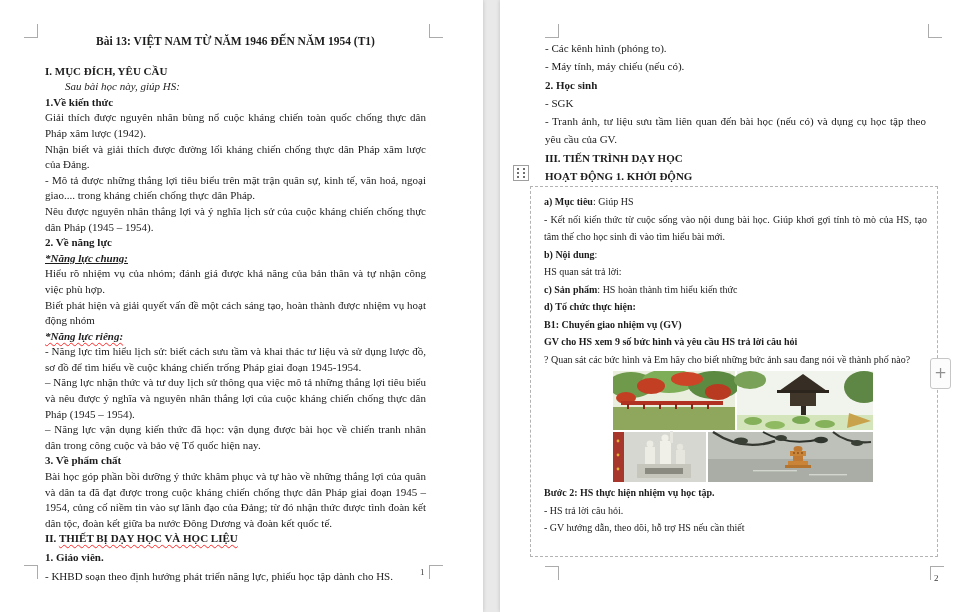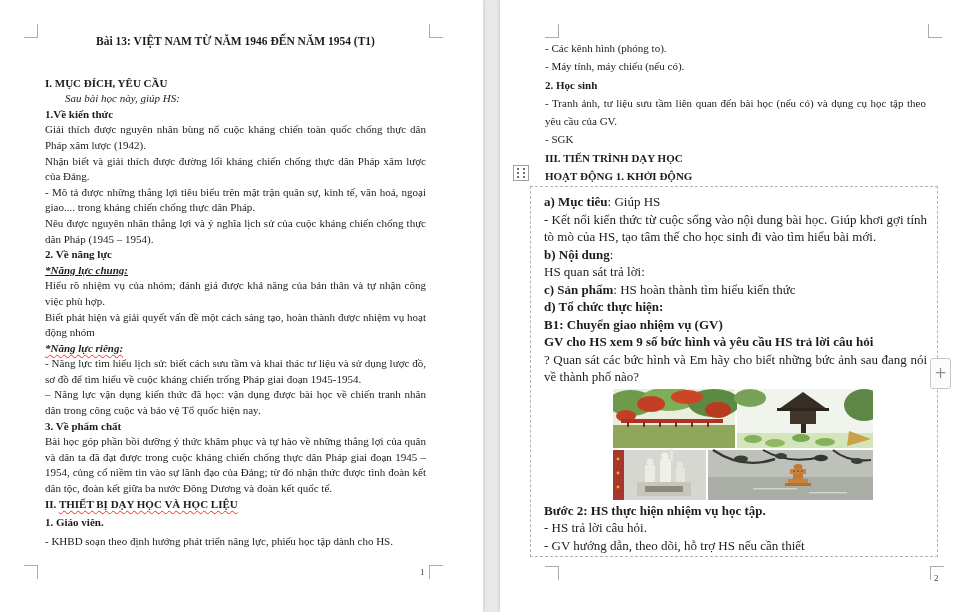--- a/index.html
+++ b/index.html
@@ -12,28 +12,28 @@
   
   p{margin:0;}
   .b{font-weight:bold;}
   .i{font-style:italic;}
   .bi{font-weight:bold;font-style:italic;text-decoration:underline;}
   .wavy{text-decoration-line:underline;text-decoration-style:wavy;text-decoration-color:#ff2a2a;
         text-decoration-thickness:1px;text-underline-offset:2px;text-decoration-skip-ink:none;}
 
   .p1-content{position:absolute;left:45px;top:34px;width:381px;font-size:11px;line-height:15.6px;
               text-align:justify;}
-  .doc-title{text-align:center;font-weight:bold;font-size:11.5px;margin-bottom:26px;}
+  .doc-title{text-align:center;font-weight:bold;font-size:11.5px;margin-bottom:14px;}
   .mt3{margin-top:3px;}
   .indent{padding-left:20px;}
 
   .p2-pre{position:absolute;left:45px;top:39px;width:381px;font-size:11px;line-height:18.3px;
           text-align:justify;}
   .p2-box{position:absolute;left:30px;top:186px;width:408px;height:371px;box-sizing:border-box;
-          border:1px dashed #b3b3b3;padding:6px 10px 4px 13px;font-size:13px;line-height:17.5px;
+          border:1px dashed #b3b3b3;padding:6px 10px 4px 13px;font-size:10px;line-height:17.5px;
           text-align:justify;}
 
   
   .corner{position:absolute;width:13px;height:13px;border:0 solid #ababab;}
   .c-tl{border-right-width:1px;border-bottom-width:1px;}
   .c-tr{border-left-width:1px;border-bottom-width:1px;}
   .c-bl{border-right-width:1px;border-top-width:1px;}
   .c-br{border-left-width:1px;border-top-width:1px;}
   .pagenum{position:absolute;font-size:9px;color:#3c3c3c;}
 
@@ -64,41 +64,42 @@
       <p>Giải thích được nguyên nhân bùng nổ cuộc kháng chiến toàn quốc chống thực dân Pháp xâm lược (1942).</p>
       <p>Nhận biết và giải thích được đường lối kháng chiến chống thực dân Pháp xâm lược của Đảng.</p>
       <p>- Mô tả được những thắng lợi tiêu biểu trên mặt trận quân sự, kinh tế, văn hoá, ngoại giao.... trong kháng chiến chống thực dân Pháp.</p>
       <p>Nêu được nguyên nhân thắng lợi và ý nghĩa lịch sử của cuộc kháng chiến chống thực dân Pháp (1945 – 1954).</p>
       <div class="b">2. Về năng lực</div>
       <div class="bi">*Năng lực chung:</div>
       <p>Hiểu rõ nhiệm vụ của nhóm; đánh giá được khả năng của bản thân và tự nhận công việc phù hợp.</p>
       <p>Biết phát hiện và giải quyết vấn đề một cách sáng tạo, hoàn thành được nhiệm vụ hoạt động nhóm</p>
       <div class="bi wavy">*Năng lực riêng:</div>
       <p>- Năng lực tìm hiểu lịch sử: biết cách sưu tầm và khai thác tư liệu và sử dụng lược đồ, sơ đồ để tìm hiểu về cuộc kháng chiến trống Pháp giai đoạn 1945-1954.</p>
+      <p>– Năng lực nhận thức và tư duy lịch sử thông qua việc mô tả những thắng lợi tiêu biểu và nêu được ý nghĩa và nguyên nhân thắng lợi của cuộc kháng chiến chống thực dân Pháp (1945 – 1954).</p>
       <p>– Năng lực vận dụng kiến thức đã học: vận dụng được bài học về chiến tranh nhân dân trong công cuộc và bảo vệ Tổ quốc hiện nay.</p>
       <div class="b">3. Về phẩm chất</div>
       <p>Bài học góp phần bồi dưỡng ý thức khâm phục và tự hào về những thắng lợi của quân và dân ta đã đạt được trong cuộc kháng chiến chống thực dân Pháp giai đoạn 1945 – 1954, củng cố niềm tin vào sự lãnh đạo của Đảng; từ đó nhận thức được tình đoàn kết dân tộc, đoàn kết giữa ba nước Đông Dương và đoàn kết quốc tế.</p>
       <div class="b"><span>II. </span><span class="wavy">THIẾT BỊ DẠY HỌC VÀ HỌC LIỆU</span></div>
       <div class="b mt3">1. Giáo viên.</div>
       <p class="mt3">- KHBD soạn theo định hướng phát triển năng lực, phiếu học tập dành cho HS.</p>
     </div>
     <div class="corner c-tl" style="left:24px;top:24px;"></div>
     <div class="corner c-tr" style="left:429px;top:24px;"></div>
     <div class="corner c-bl" style="left:24px;top:565px;"></div>
     <div class="corner c-br" style="left:429px;top:565px;"></div>
     <div class="pagenum" style="left:420px;top:567px;">1</div>
   </div>
 
   <div class="page page-2">
     <div class="p2-pre">
       <p>- Các kênh hình (phóng to).</p>
       <p>- Máy tính, máy chiếu (nếu có).</p>
       <div class="b">2. Học sinh</div>
+      <p>- SGK</p>
       <p>- Tranh ảnh, tư liệu sưu tầm liên quan đến bài học (nếu có) và dụng cụ học tập theo yêu cầu của GV.</p>
-      <p>- SGK</p>
       <div class="b">III. TIẾN TRÌNH DẠY HỌC</div>
       <div class="b">HOẠT ĐỘNG 1. KHỞI ĐỘNG</div>
     </div>
 
     <div class="tbl-handle">
       <span class="dot"></span>
         <span class="dot"></span>
         <span class="dot"></span>
       <span class="dot"></span>
         <span class="dot"></span>

